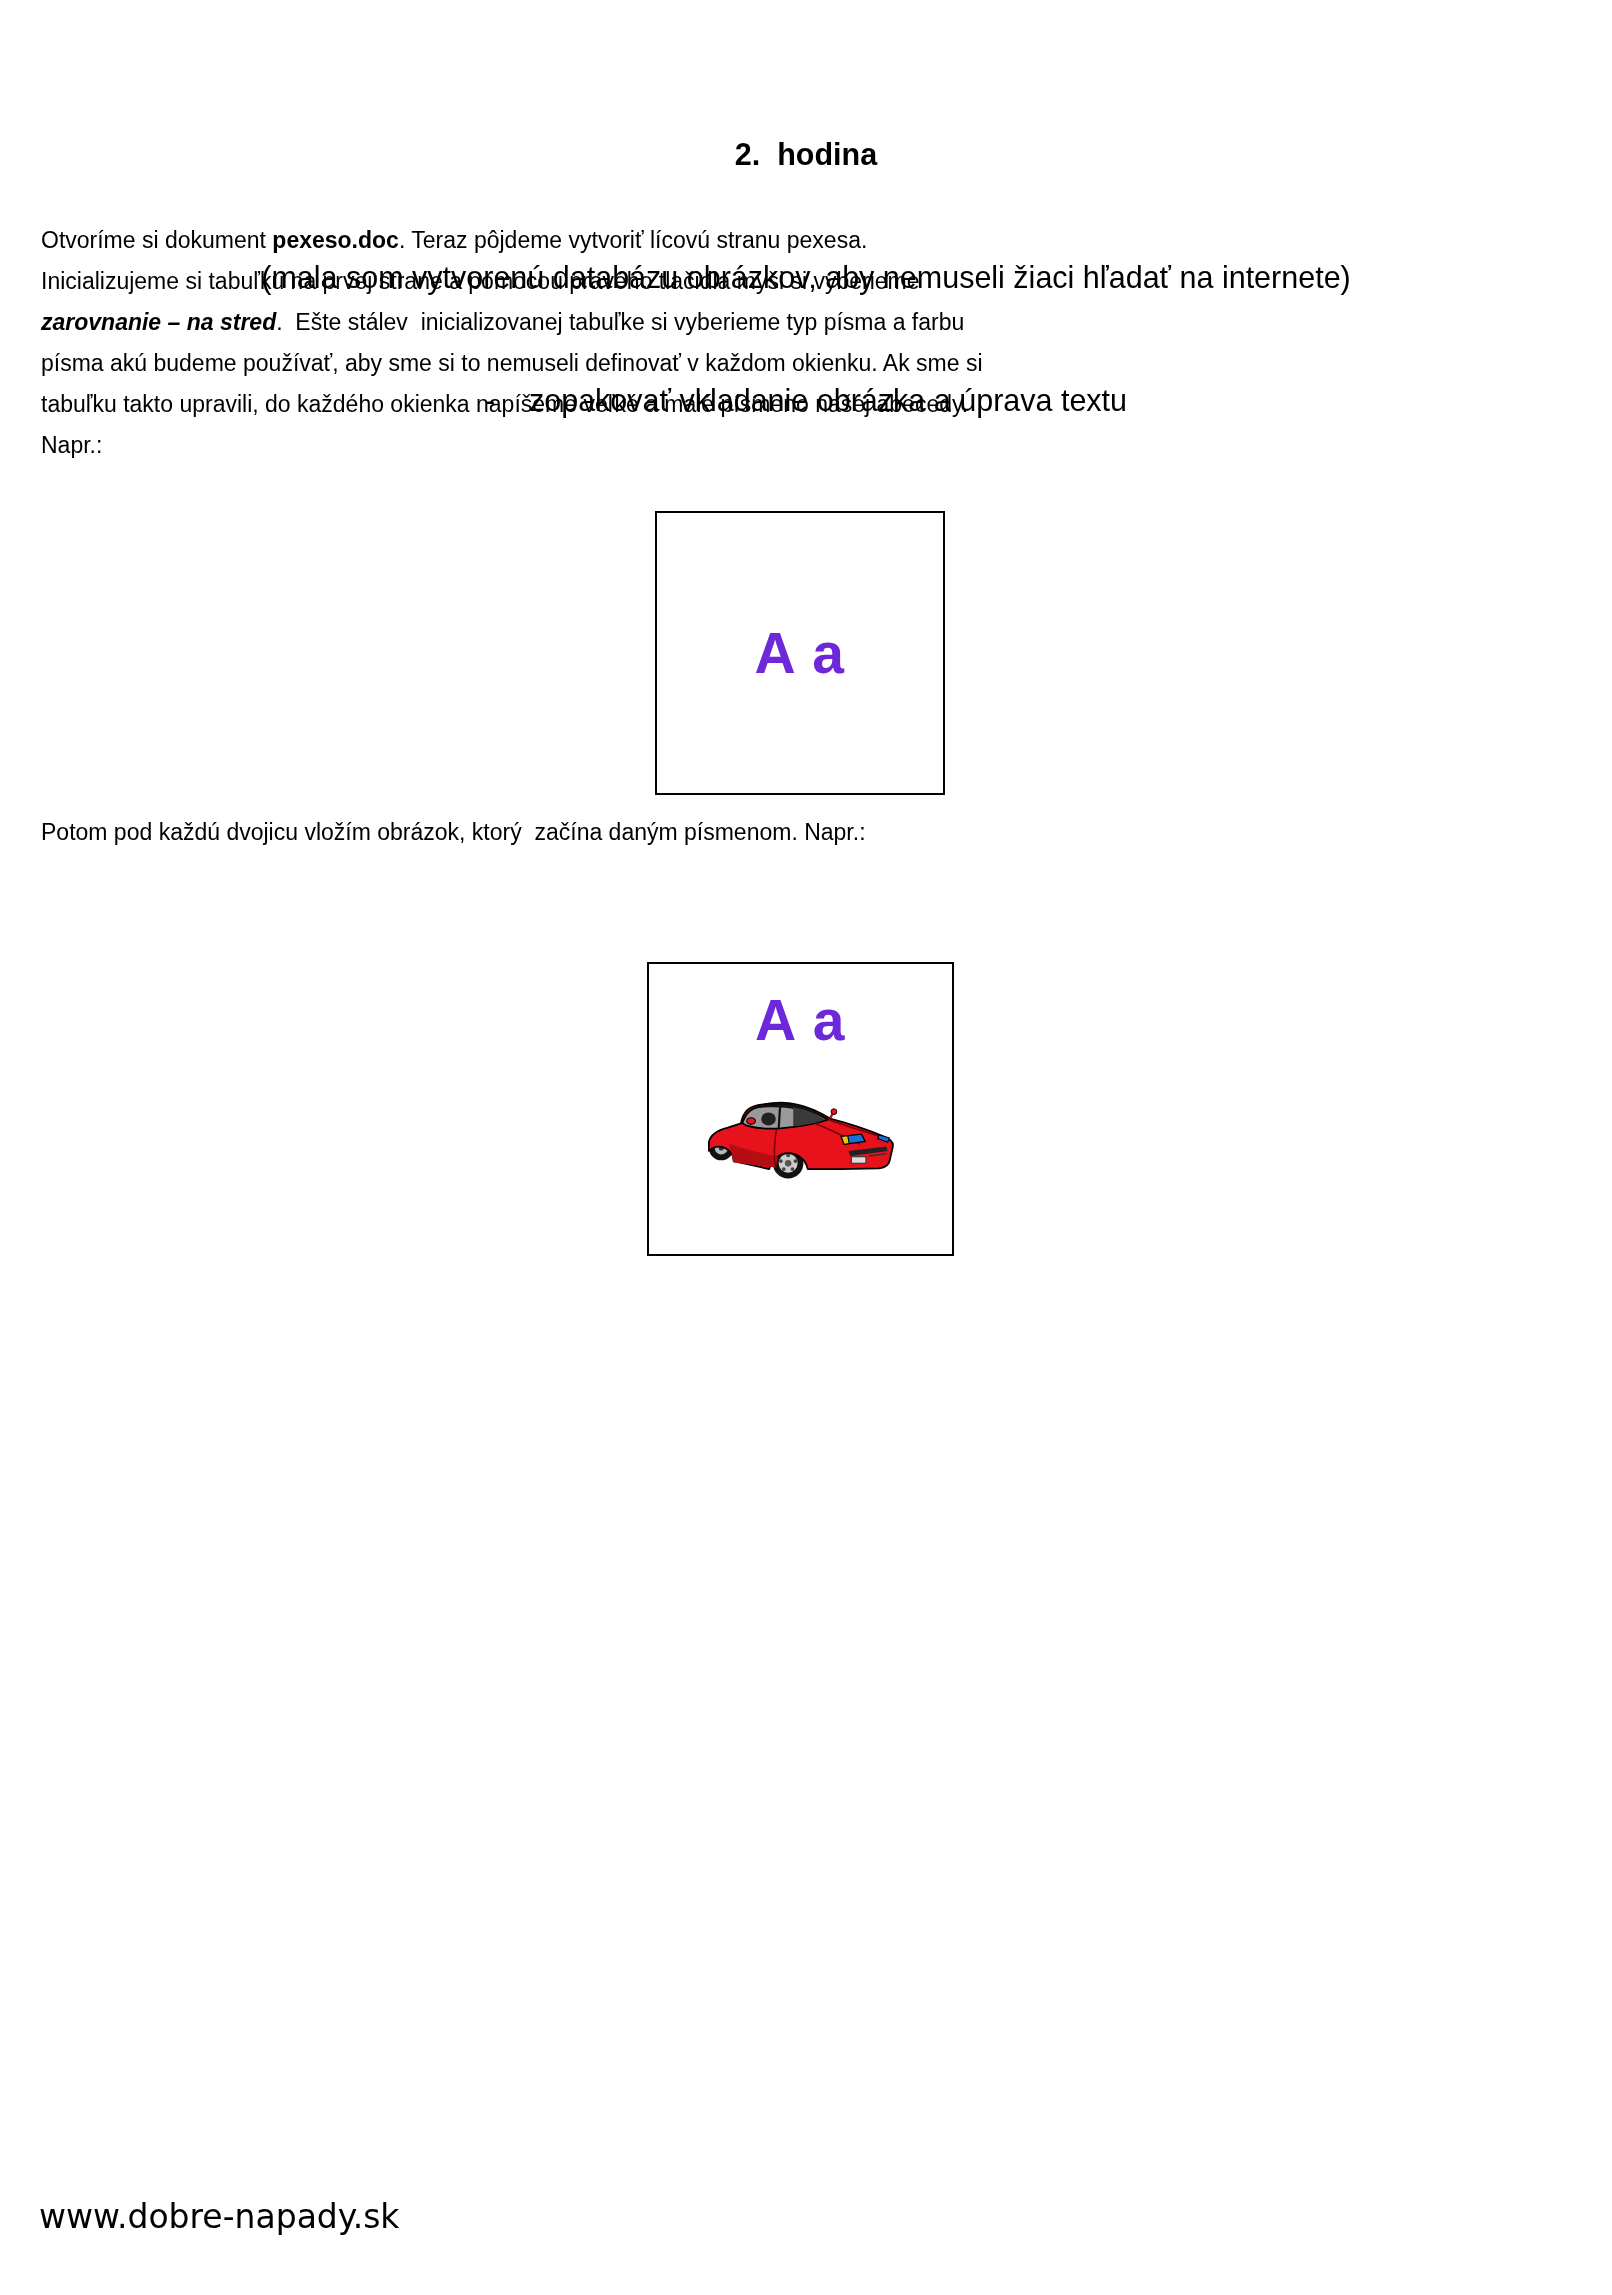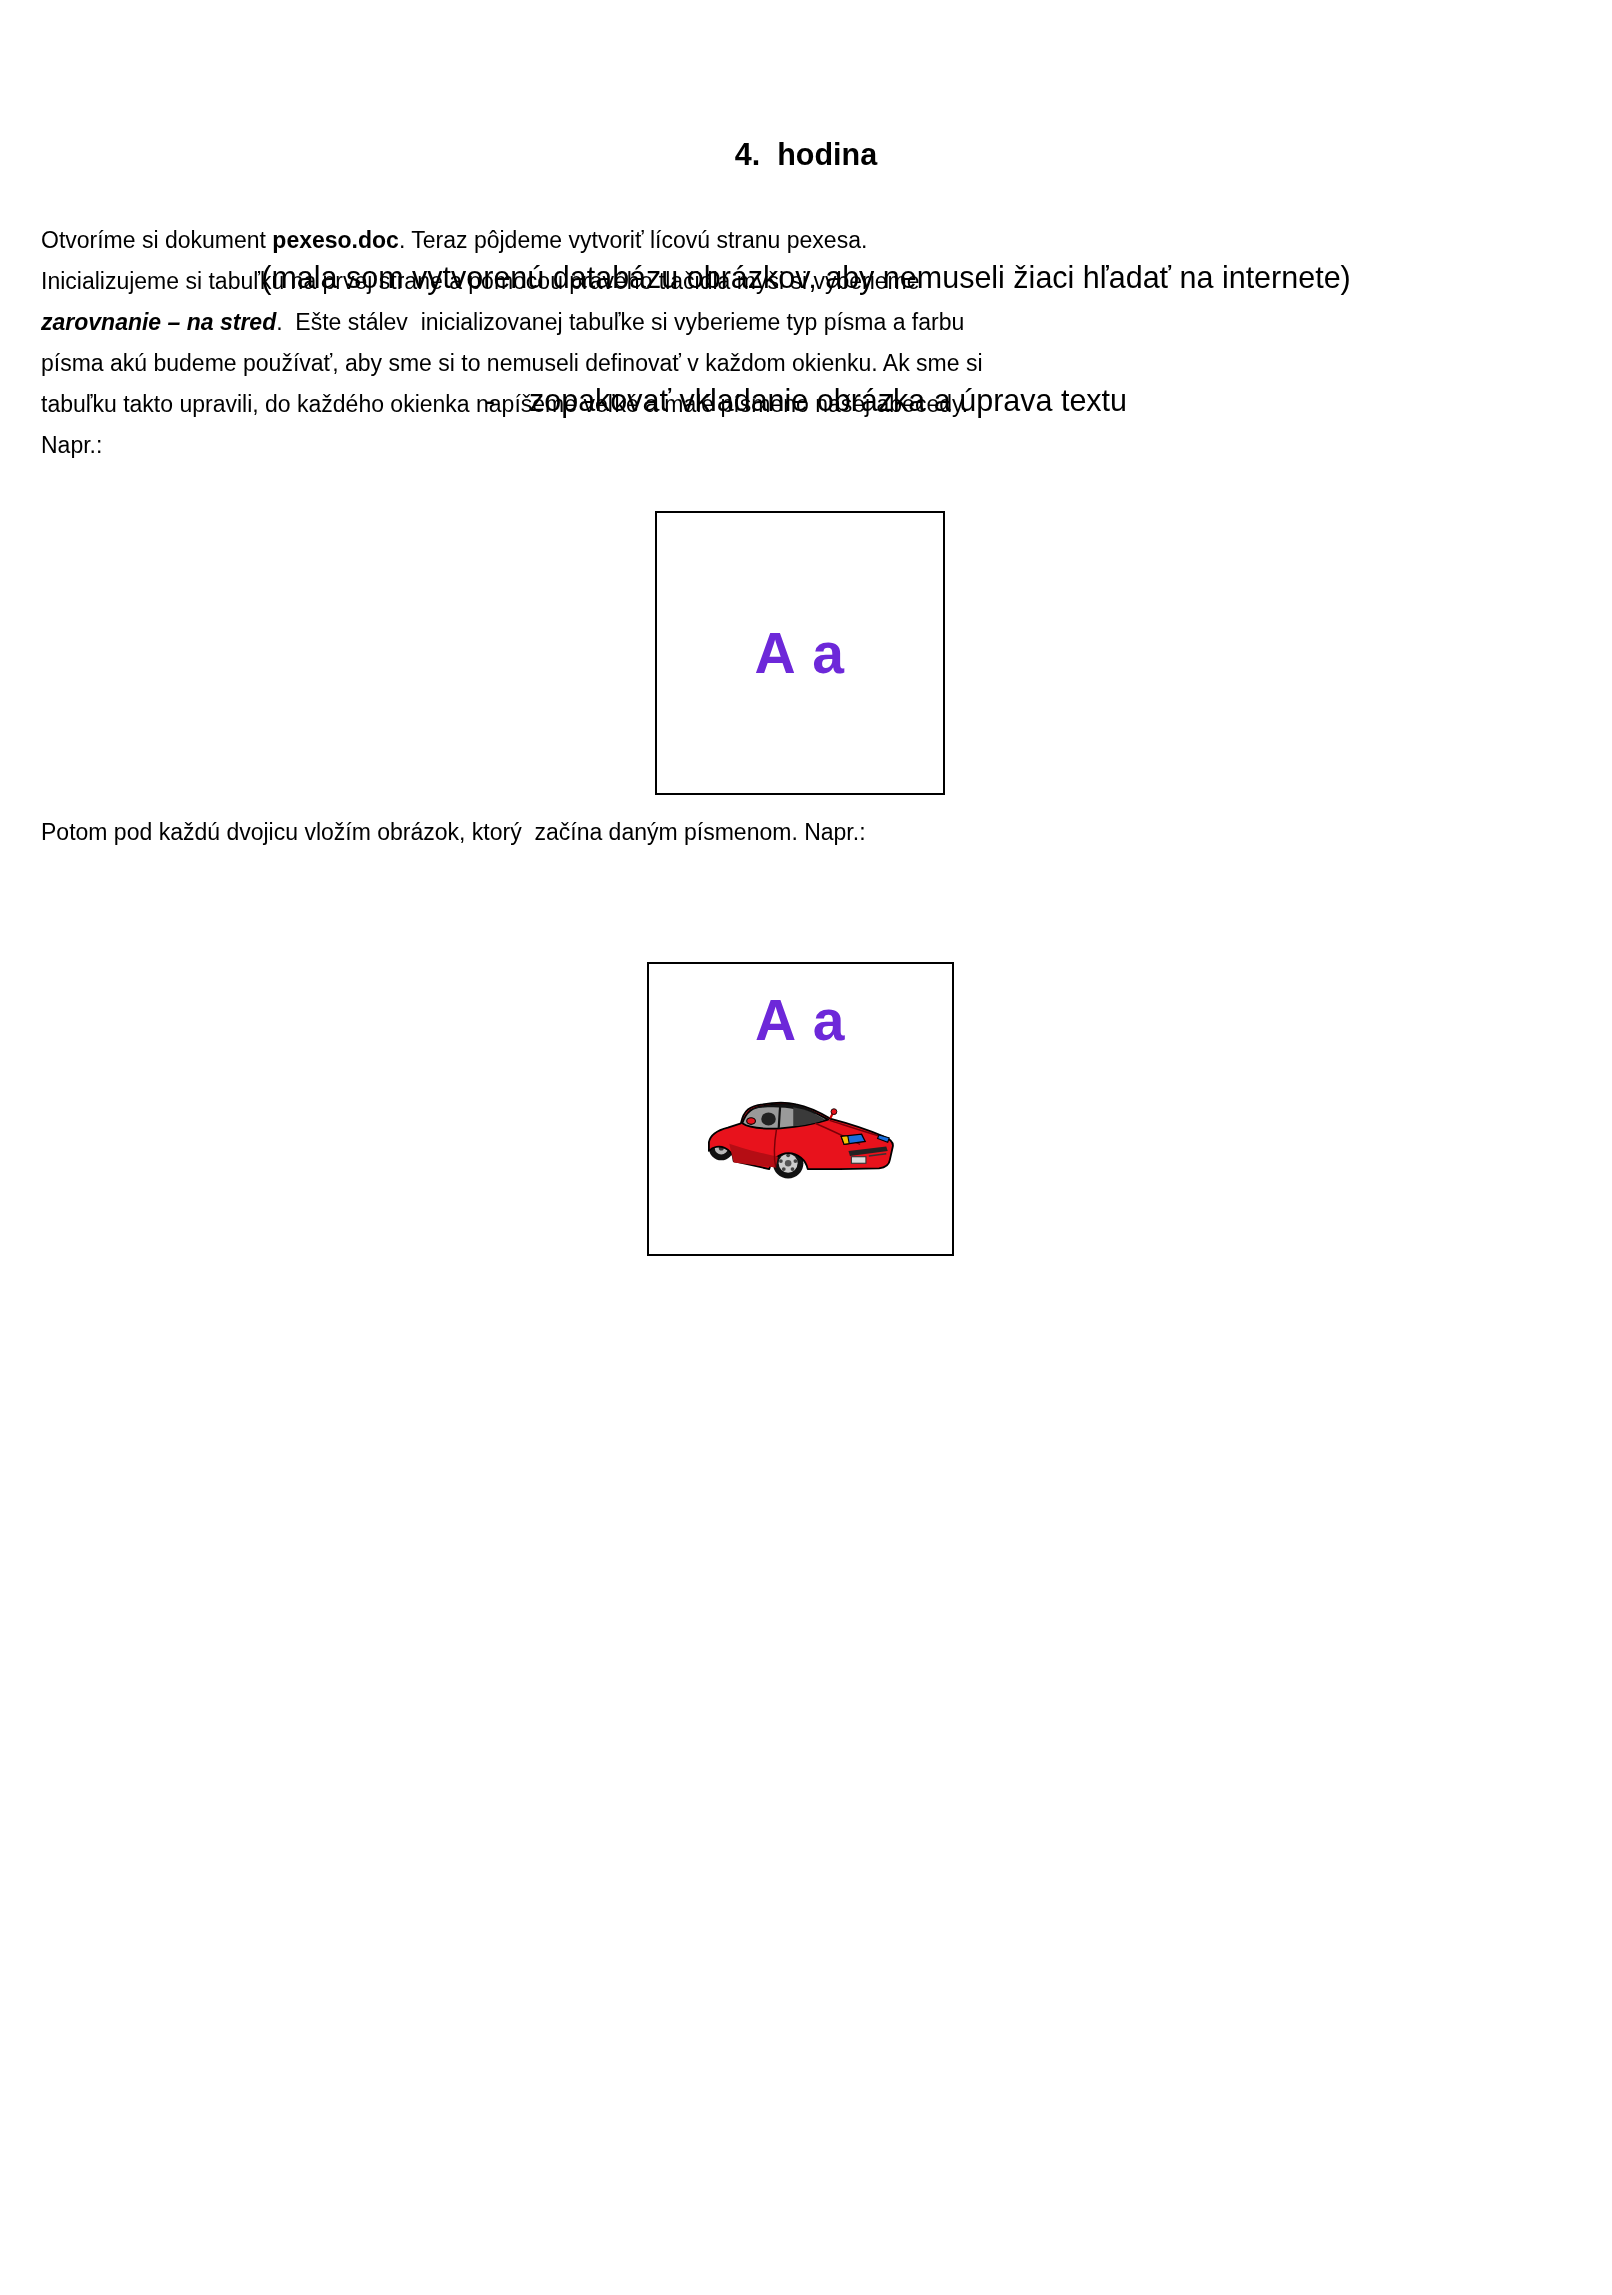--- a/index.html
+++ b/index.html
@@ -49,21 +49,21 @@
     position:absolute;left:39px;top:2195px;
     font-family:"DejaVu Sans",sans-serif;font-size:33px;line-height:44px;
   }
 </style>
 </head>
 <body>
 
 <div class="page">
 
   <div class="center-header">
-    <div class="title-line">4.  hodina</div>
+    <div class="title-line">2.  hodina</div>
     <div>(mala som vytvorenú databázu obrázkov, aby nemuseli žiaci hľadať na internete)</div>
     <div>-    zopakovať vkladanie obrázka a úprava textu</div>
   </div>
 
   <div class="para para-1"><span>Otvoríme si dokument </span><span style="font-weight: bold;">pexeso.doc</span><span>. Teraz pôjdeme vytvoriť lícovú stranu pexesa.</span><br><span>Inicializujeme si tabuľku na prvej strane a pomocou pravého tlačidla myši si vyberieme</span><br><span style="font-weight: bold; font-style: italic;">zarovnanie – na stred</span><span>.  Ešte stálev  inicializovanej tabuľke si vyberieme typ písma a farbu</span><br><span>písma akú budeme používať, aby sme si to nemuseli definovať v každom okienku. Ak sme si</span><br><span>tabuľku takto upravili, do každého okienka napíšeme veľké a malé písmeno našej abecedy.</span><br><span>Napr.:</span></div>
 
   <div class="card card-1">
     <div class="letters-wrap">
       <span class="letters">A a</span>
     </div>
@@ -130,15 +130,16 @@
       <path d="M238,50 L252,54 L250,60 L236,55 Z" fill="#1a6edc" stroke="#000" stroke-width="1.5"></path>
 
       <path d="M196,72 L248,66 L250,72 L198,79 Z" fill="#222"></path>
       <rect x="200" y="80" width="20" height="9" fill="#dddddd" stroke="#333" stroke-width="1.5"></rect>
       <path d="M224,79 L248,76" stroke="#333" stroke-width="2"></path>
     </svg>
   </div>
 
 
 
+  <div class="footer-url">www.dobre-napady.sk</div>
 
 </div>
 
 
 </body></html>

